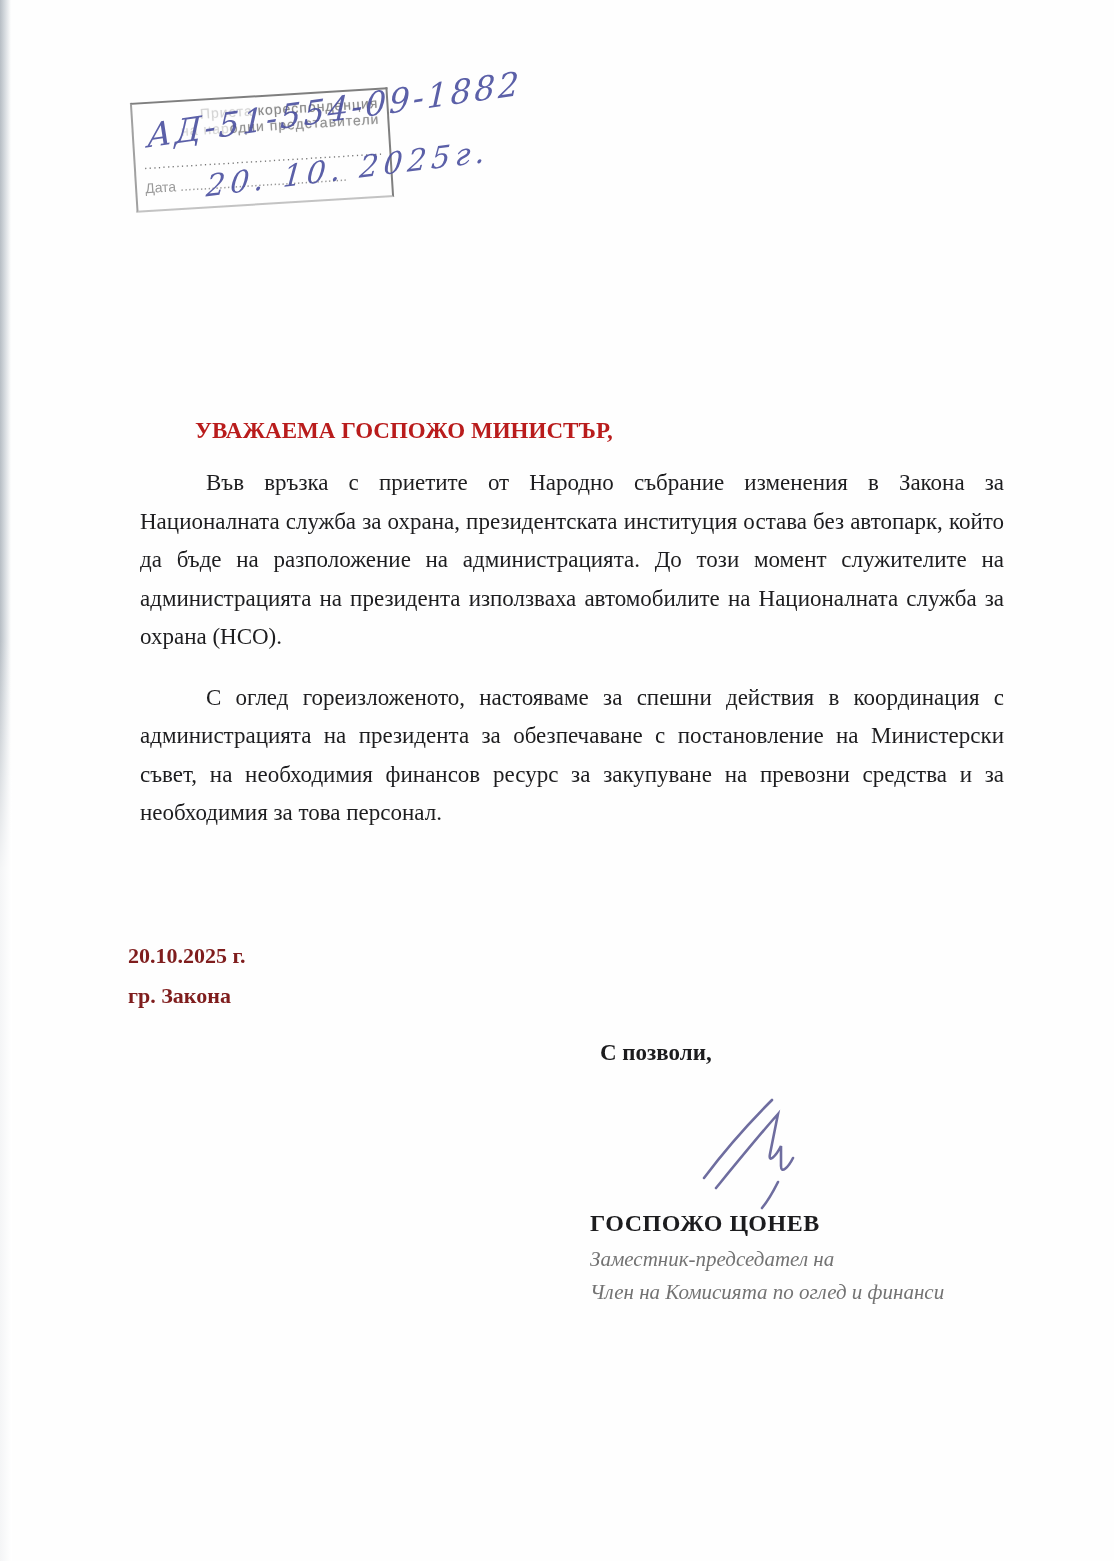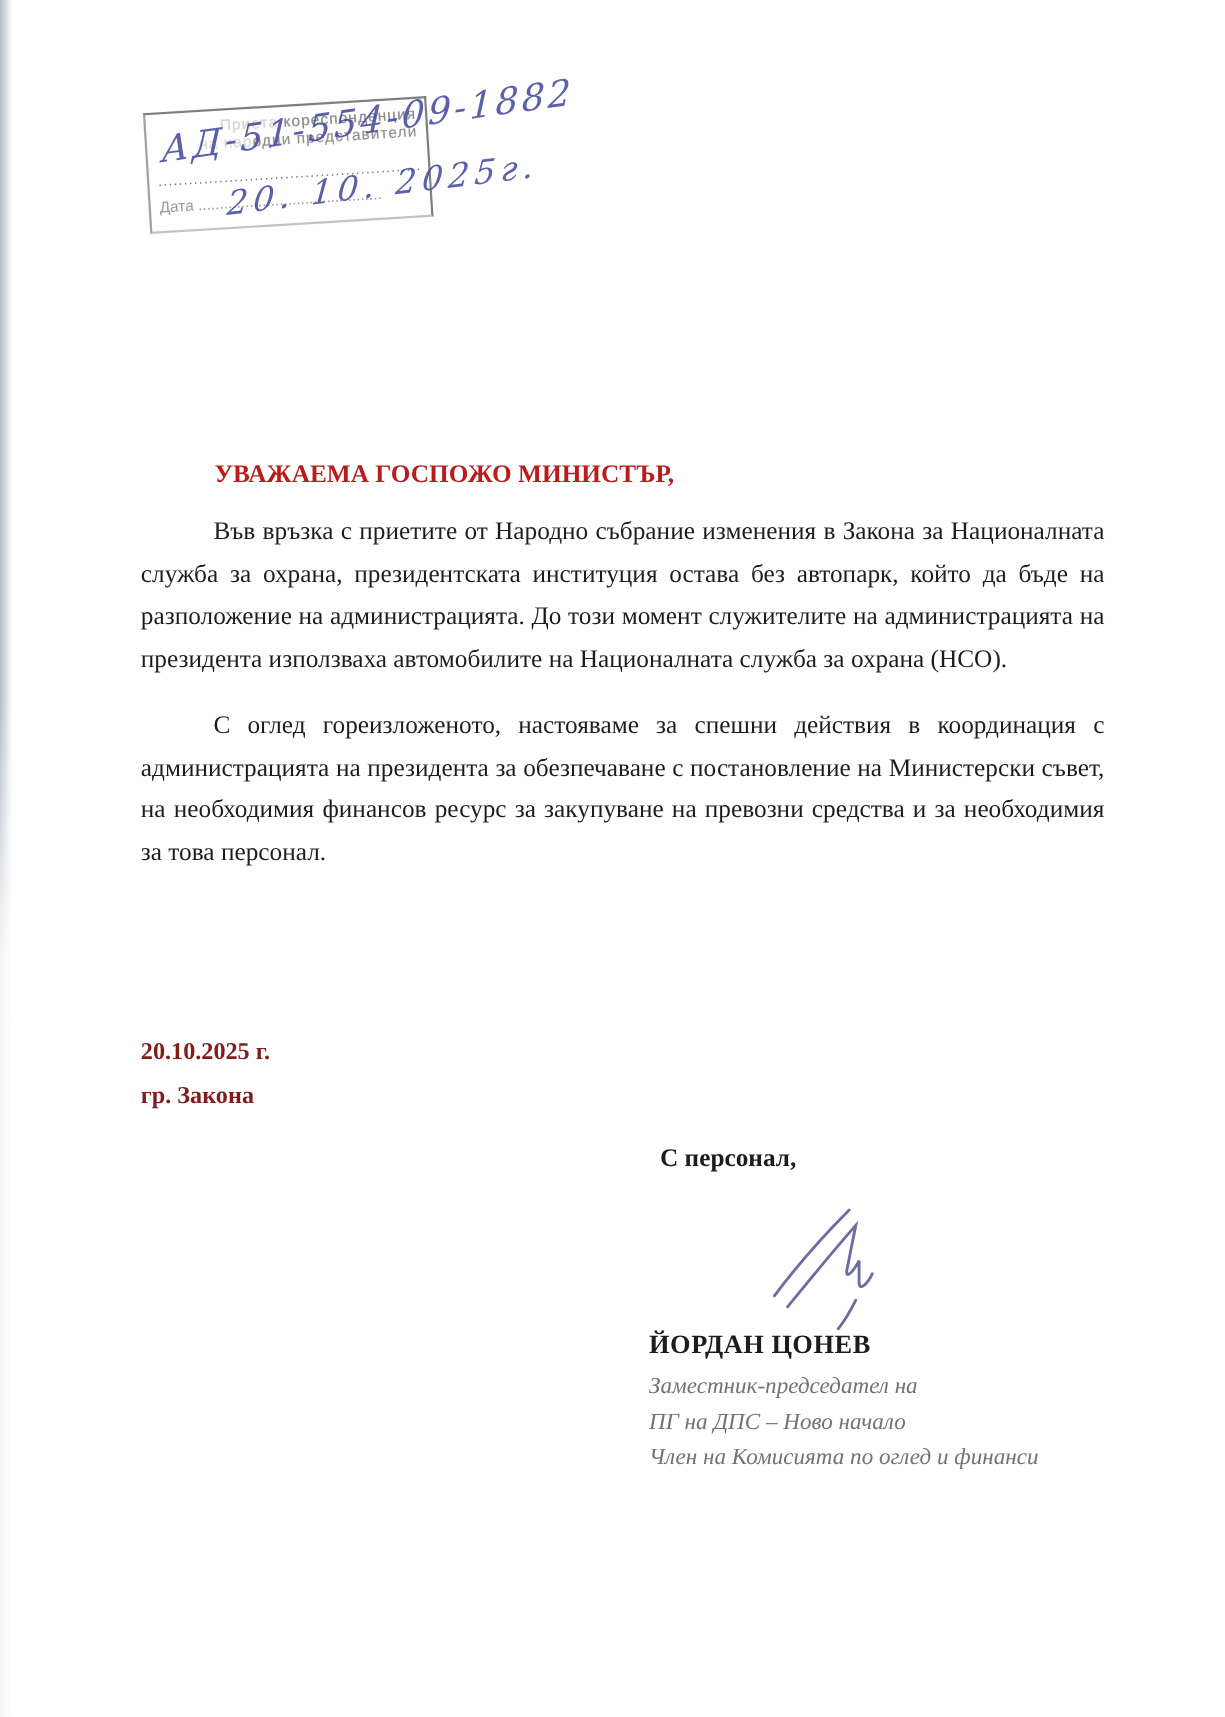--- a/index.html
+++ b/index.html
@@ -120,20 +120,21 @@
     left: 128px; top: 464px;
     width: 876px;
     font-size: 23px;
     line-height: 38.5px;
     color: #1d1d1f;
     text-align: justify;
   }
   .body-text p {
     text-indent: 66px;
     margin-bottom: 22px;
+    margin-left: 12px;
   }
 
   
   .dateline {
     position: absolute;
     left: 128px; top: 936px;
     font-size: 22px;
     font-weight: bold;
     line-height: 40px;
     color: #7f1d1d;
@@ -193,30 +194,29 @@
   <div class="body-text">
     <p>Във връзка с приетите от Народно събрание изменения в Закона за Националната служба за охрана, президентската институция остава без автопарк, който да бъде на разположение на администрацията. До този момент служителите на администрацията на президента използваха автомобилите на Националната служба за охрана (НСО).</p>
     <p>С оглед гореизложеното, настояваме за спешни действия в координация с администрацията на президента за обезпечаване с постановление на Министерски съвет, на необходимия финансов ресурс за закупуване на превозни средства и за необходимия за това персонал.</p>
   </div>
 
   <div class="dateline">
     <div>20.10.2025 г.</div>
     <div>гр. Закона</div>
   </div>
 
-  <div class="regards">С персонал,</div>
+  <div class="regards">С позволи,</div>
 
   <svg class="signature" viewBox="0 0 112 118" xmlns="http://www.w3.org/2000/svg">
     <g fill="none" stroke="#56548f" stroke-width="2.6" stroke-linecap="round" opacity="0.85">
       <path d="M 16 86 C 34 62, 62 30, 84 8"></path>
       <path d="M 28 96 C 46 74, 72 42, 90 22 L 82 62 C 80 72, 88 64, 93 54 L 93 74 C 93 82, 100 76, 105 66"></path>
       <path d="M 90 90 C 85 100, 79 110, 74 116"></path>
     </g>
   </svg>
 
   <div class="sig-block">
-    <div class="sig-name">ЙОРДАН ЦОНЕВ</div>
+    <div class="sig-name">ГОСПОЖО ЦОНЕВ</div>
     <div class="sig-title">Заместник-председател на</div>
-    <div class="sig-title">ПГ на ДПС – Ново начало</div>
     <div class="sig-title">Член на Комисията по оглед и финанси</div>
   </div>
 
 </div>
 
 </body></html>

